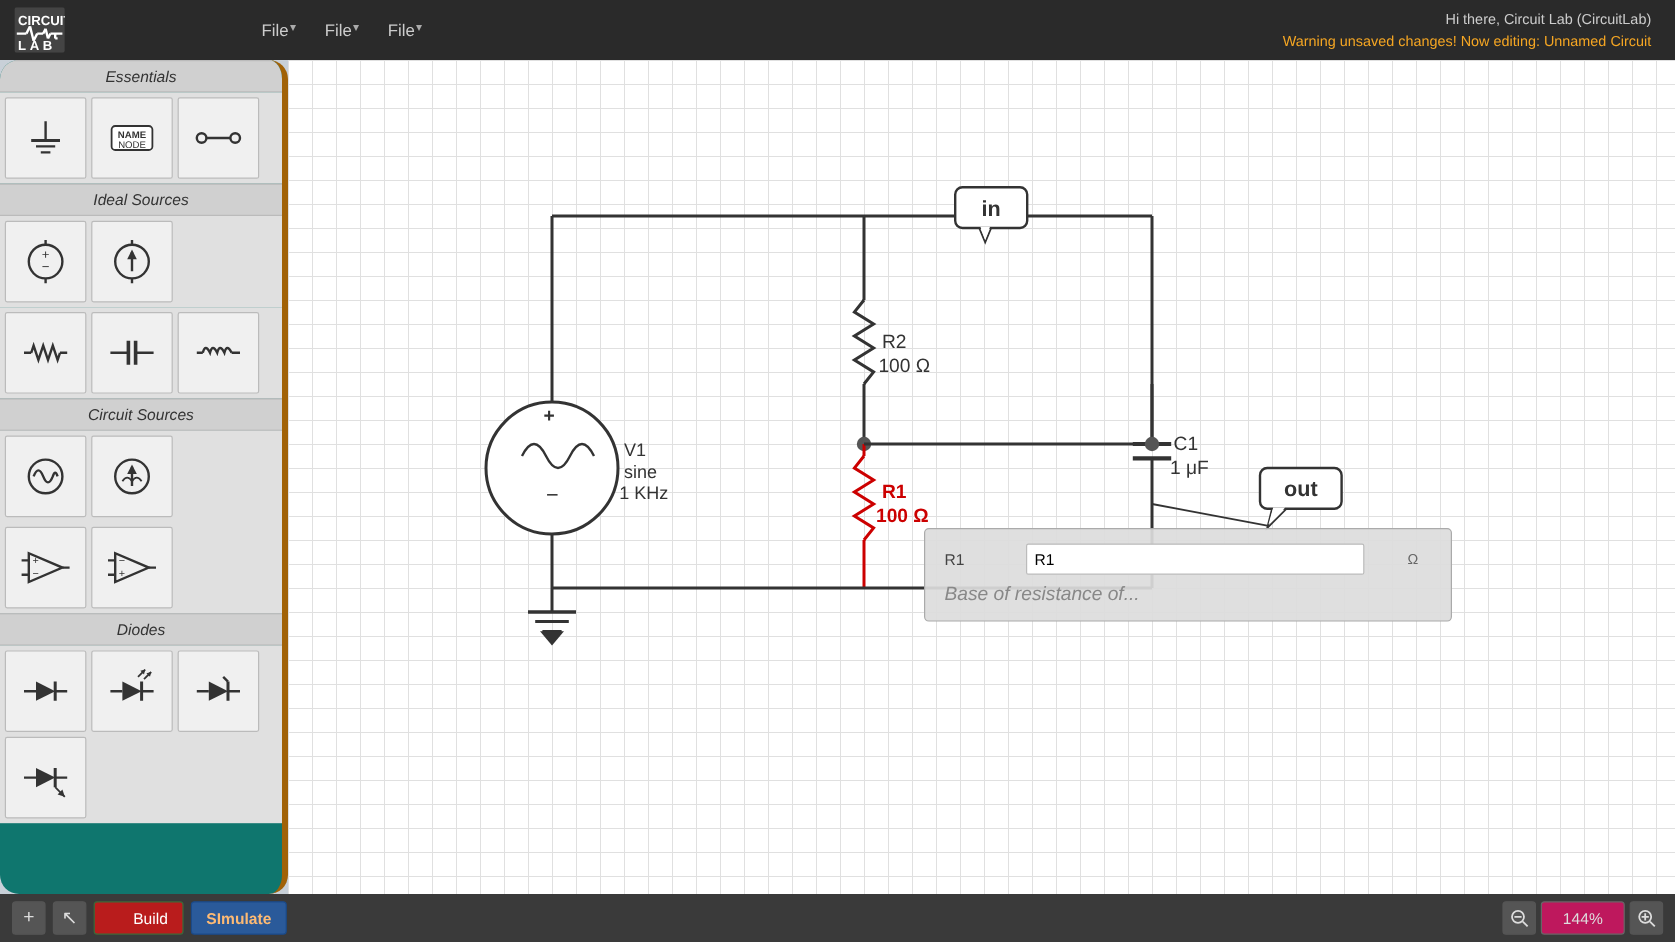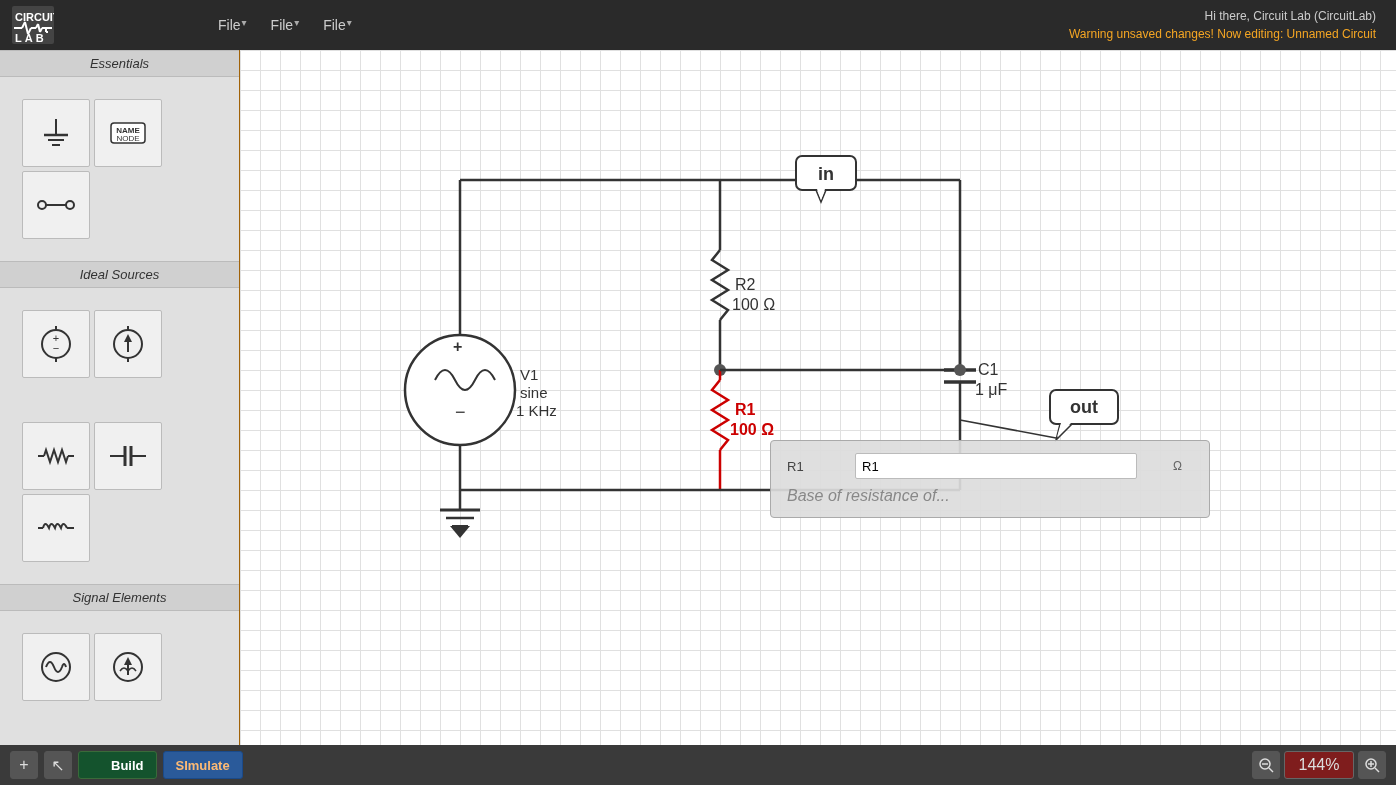--- a/index.html
+++ b/index.html
@@ -27,29 +27,29 @@
     .nav-arrow { font-size: 10px; color: #aaa; }
 
     #header-info {
       margin-left: auto; padding-right: 20px; text-align: right; color: #ccc; font-size: 12px; line-height: 1.5;
     }
     #header-info .warning { color: #f5a623; margin-left: 48px; }
 
     
     #left-panel {
       position: absolute; top: 50px; left: 0; width: 240px; bottom: 40px;
-      background: #0f766e; border-right: 1px solid #a16207;
-      overflow-y: auto; z-index: 50;
+      background: #0f766e; border-right: 5px solid #a16207;
+      overflow-y: auto; z-index: 50; border-radius: 16px;
     }
     .panel-section-title {
       background: #d0d0d0; color: #333; font-size: 13px; font-style: italic;
       text-align: center; padding: 5px 0; border-top: 1px solid #bbb; border-bottom: 1px solid #bbb;
     }
     .panel-items {
-      display: flex; flex-wrap: wrap; padding: 20px;
+      display: flex; flex-wrap: wrap; padding: 2px;
       background: #e0e0e0;
     }
     .panel-item {
       width: 68px; height: 68px; border: 1px solid #bbb; background: #f0f0f0;
       display: flex; align-items: center; justify-content: center;
       margin: 2px; cursor: pointer; border-radius: 2px;
       font-size: 11px; color: #333;
     }
     .panel-item svg { width: 44px; height: 44px; }
 
@@ -95,27 +95,27 @@
     .toolbar-btn {
       height: 28px; padding: 0 12px; border: 1px solid #555; background: #555;
       color: #ddd; font-size: 13px; cursor: pointer; border-radius: 3px;
       display: flex; align-items: center; justify-content: center;
     }
     .toolbar-btn-icon {
       width: 28px; height: 28px; border: 1px solid #555; background: #555;
       color: #ddd; font-size: 16px; cursor: pointer; border-radius: 3px;
       display: flex; align-items: center; justify-content: center;
     }
-    .toolbar-btn-green { background: #14532d; border-color: #3a6a3a; color: white; font-weight: bold; padding-left: 32px; }
+    .toolbar-btn-green { background: #b91c1c; border-color: #3a6a3a; color: white; font-weight: normal; padding-left: 32px; }
     .toolbar-btn-blue { background: #2a5a9a; border-color: #1a4a8a; color: #fdba74; font-weight: bold; }
     .toolbar-spacer { flex: 1; }
     .zoom-area { display: flex; align-items: center; gap: 4px; }
     .zoom-input {
-      width: 70px; height: 28px; background: #7f1d1d; border: 1px solid #666;
-      color: #ddd; font-size: 16px; text-align: center; border-radius: 3px;
+      width: 70px; height: 28px; background: #be185d; border: 1px solid #666;
+      color: #ddd; font-size: 13px; text-align: center; border-radius: 3px;
     }
     .zoom-icon {
       width: 28px; height: 28px; background: #555; border: 1px solid #555;
       color: #ddd; font-size: 14px; cursor: pointer; border-radius: 3px;
       display: flex; align-items: center; justify-content: center;
     }
   </style>
 </head>
 <body>
 
@@ -232,21 +232,21 @@
 
     <div class="panel-item">
       <svg viewBox="0 0 44 44">
           <line x1="4" y1="22" x2="9" y2="22" stroke="#333" stroke-width="2"></line>
           <path d="M9,22 Q11,14 15,22 Q17,14 21,22 Q23,14 27,22 Q29,14 33,22" fill="none" stroke="#333" stroke-width="2"></path>
           <line x1="33" y1="22" x2="40" y2="22" stroke="#333" stroke-width="2"></line>
         </svg>
     </div>
   </div>
 
-  <div class="panel-section-title">Signal Elements</div>
+  <div class="panel-section-title">Circuit Sources</div>
   <div class="panel-items">
     <div class="panel-item">
       <svg viewBox="0 0 44 44">
           <circle cx="22" cy="22" r="14" fill="none" stroke="#333" stroke-width="2"></circle>
           <path d="M12,22 Q16,12 20,22 Q24,32 28,22 Q30,16 32,22" fill="none" stroke="#333" stroke-width="2"></path>
         </svg>
     </div>
     <div class="panel-item">
       <svg viewBox="0 0 44 44">
           <circle cx="22" cy="22" r="14" fill="none" stroke="#333" stroke-width="2"></circle>

